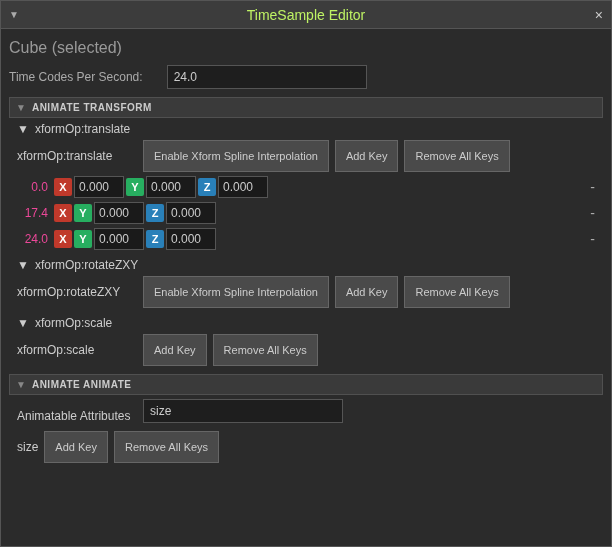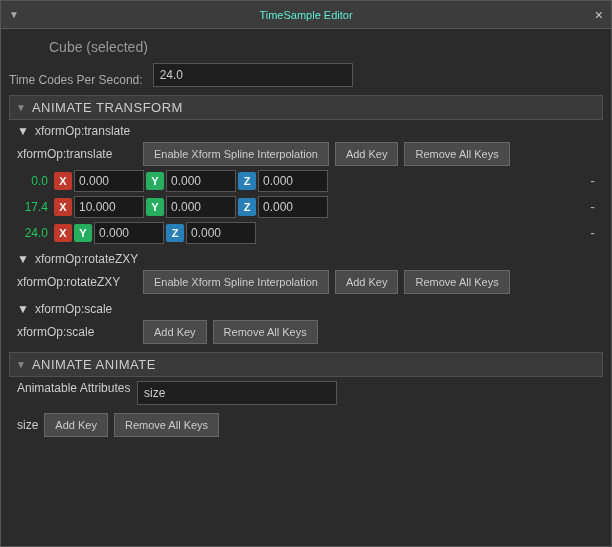--- a/index.html
+++ b/index.html
@@ -24,22 +24,22 @@
       background: #3c3c3c;
       display: flex;
       align-items: center;
       justify-content: center;
       padding: 5px 8px;
       border-bottom: 1px solid #555;
       position: relative;
       min-height: 28px;
     }
     .title-bar .title {
-      font-size: 11px;
-      color: #5eead4;
+      font-size: 14px;
+      color: #bef264;
     }
     .title-bar .arrow-left {
       position: absolute;
       left: 8px;
       font-size: 10px;
       color: #aaa;
     }
     .title-bar .close-btn {
       position: absolute;
       right: 8px;
@@ -53,28 +53,27 @@
     .content {
       flex: 1;
       padding: 8px;
       overflow-y: auto;
       display: flex;
       flex-direction: column;
       gap: 6px;
     }
     .selected-label {
       color: #999;
-      font-size: 14px;
+      font-size: 16px;
       padding: 2px 0;
-      margin-left: 40px;
     }
     .field-row {
       display: flex;
-      align-items: flex-end;
-      gap: 10px;
+      align-items: center;
+      gap: 24px;
       margin-bottom: 2px;
     }
     .field-label {
       color: #aaa;
       font-size: 12px;
       white-space: nowrap;
     }
     .text-input {
       background: #1e1e1e;
       border: 1px solid #555;
@@ -90,23 +89,24 @@
       gap: 6px;
       background: #3a3a3a;
       padding: 4px 6px;
       border: 1px solid #505050;
     }
     .section-header .arrow {
       color: #888;
       font-size: 10px;
     }
     .section-title {
-      font-size: 13px;
+      font-size: 10px;
       color: #cccccc;
       letter-spacing: 0.5px;
+      font-weight: bold;
     }
     .subsection {
       margin-left: 4px;
       margin-top: 2px;
       display: flex;
       flex-direction: column;
       gap: 4px;
     }
     .subsection-header {
       display: flex;
@@ -130,32 +130,32 @@
       color: #cccccc;
       min-width: 120px;
     }
     .btn {
       background: #4a4a4a;
       border: 1px solid #666;
       color: #cccccc;
       padding: 3px 10px;
       font-size: 11px;
       cursor: pointer;
-      height: 24px;
+      height: 32px;
       white-space: nowrap;
     }
     .xyz-row {
       display: flex;
       align-items: center;
       gap: 2px;
       padding: 2px 4px;
     }
     .time-val {
       font-size: 12px;
-      color: #22c55e;
+      color: #ec4899;
       min-width: 35px;
       text-align: right;
       padding-right: 4px;
     }
     .axis-badge {
       width: 18px;
       height: 18px;
       display: flex;
       align-items: center;
       justify-content: center;
@@ -167,21 +167,21 @@
     }
     .axis-x { background: #c0392b; }
     .axis-y { background: #27ae60; }
     .axis-z { background: #2980b9; }
     .num-input {
       background: #1a1a1a;
       border: 1px solid #555;
       color: #cccccc;
       padding: 2px 4px;
       font-size: 12px;
-      width: 70px;
+      width: 50px;
       height: 22px;
     }
     .row-minus {
       color: #aaa;
       font-size: 14px;
       padding: 0 4px;
       cursor: pointer;
       margin-left: auto;
     }
     .animatable-list {
@@ -194,21 +194,22 @@
       padding: 2px 4px;
       font-size: 12px;
       color: #cccccc;
     }
     .attr-label {
       font-size: 12px;
       color: #cccccc;
     }
     .full-controls-row {
       display: flex;
-      align-items: flex-start;
+      align-items: flex-end;
+      gap: 6px;
       padding: 2px 4px;
     }
   </style>
 </head>
 <body>
 
 <div class="window">
 
   <div class="title-bar">
     <span class="arrow-left">▼</span>
@@ -252,21 +253,20 @@
             <input class="num-input" type="text" value="0.000" style="">
             <span class="axis-badge axis-y">Y</span>
             <input class="num-input" type="text" value="0.000" style="">
             <span class="axis-badge axis-z">Z</span>
             <input class="num-input" type="text" value="0.000" style="">
             <span class="row-minus">-</span>
           </div>
           <div class="xyz-row">
             <span class="time-val">17.4</span>
             <span class="axis-badge axis-x">X</span>
-            <input class="num-input" type="text" value="10.000" style="">
             <span class="axis-badge axis-y">Y</span>
             <input class="num-input" type="text" value="0.000" style="">
             <span class="axis-badge axis-z">Z</span>
             <input class="num-input" type="text" value="0.000" style="">
             <span class="row-minus">-</span>
           </div>
           <div class="xyz-row">
             <span class="time-val">24.0</span>
             <span class="axis-badge axis-x">X</span>
             <span class="axis-badge axis-y">Y</span>

